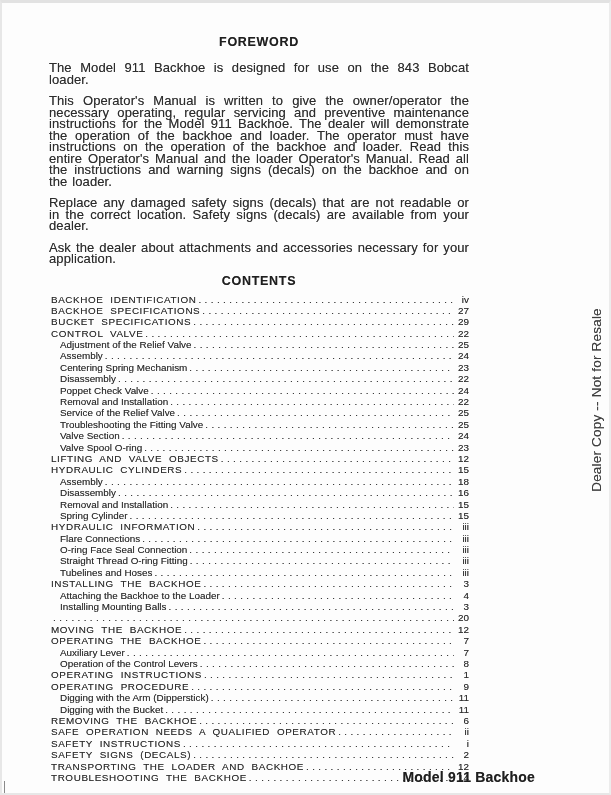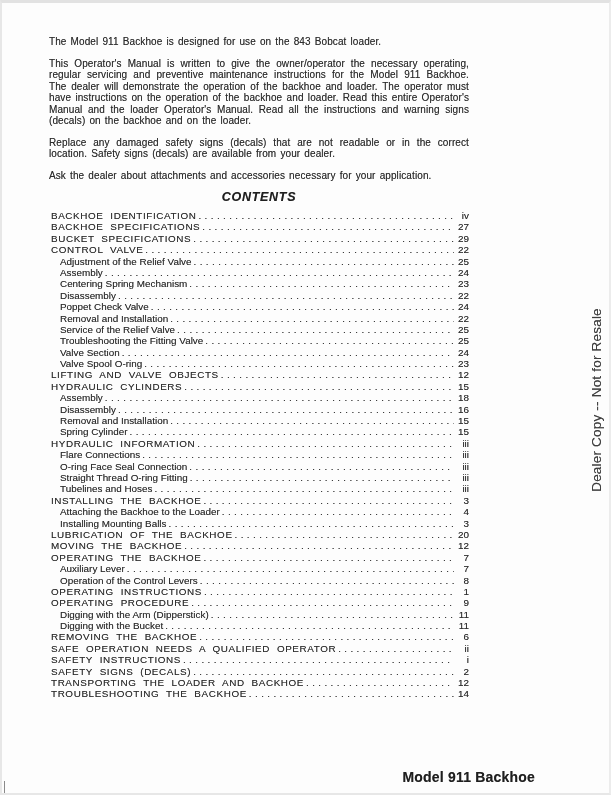--- a/index.html
+++ b/index.html
@@ -26,23 +26,23 @@
   }
   .heading {
     font-size: 12.5px;
     font-weight: bold;
     text-align: center;
     letter-spacing: 0.7px;
     line-height: 13px;
     color: #1f1f1f;
     margin: 0 0 13px 0;
   }
-  .heading.contents-heading { margin: 0 0 6px 0; font-style: italic; }
+  .heading.contents-heading { margin: 0 0 6px 0; }
   .para {
-    font-size: 10px;
+    font-size: 13px;
     line-height: 11.5px;
     letter-spacing: 0.1px;
     word-spacing: 1.2px;
     text-align: justify;
     margin: 0 0 10px 0;
     color: #2d2d2d;
   }
   .toc { font-size: 9.9px; }
   .toc-row {
     display: flex;
@@ -108,20 +108,21 @@
     background: #8a8a8a;
   }
 </style>
 </head>
 <body>
 
 <div class="page">
 
   <div class="content">
 
+    <div class="heading">FOREWORD</div>
 
     <p class="para">The Model 911 Backhoe is designed for use on the 843 Bobcat loader.</p>
     <p class="para">This Operator's Manual is written to give the owner/operator the necessary operating, regular servicing and preventive maintenance instructions for the Model 911 Backhoe. The dealer will demonstrate the operation of the backhoe and loader. The operator must have instructions on the operation of the backhoe and loader. Read this entire Operator's Manual and the loader Operator's Manual. Read all the instructions and warning signs (decals) on the backhoe and on the loader.</p>
     <p class="para">Replace any damaged safety signs (decals) that are not readable or in the correct location. Safety signs (decals) are available from your dealer.</p>
     <p class="para">Ask the dealer about attachments and accessories necessary for your application.</p>
 
     <div class="heading contents-heading">CONTENTS</div>
 
     <div class="toc" id="toc">
   <div class="toc-row main">
@@ -286,21 +287,20 @@
     <span class="toc-page">4</span>
   </div>
 
   <div class="toc-row sub">
     <span class="toc-label">Installing Mounting Balls</span>
     <span class="toc-leader">................................................................................................................................................................</span>
     <span class="toc-page">3</span>
   </div>
 
   <div class="toc-row main">
-    <span class="toc-label">LUBRICATION OF THE BACKHOE</span>
     <span class="toc-leader">................................................................................................................................................................</span>
     <span class="toc-page">20</span>
   </div>
 
   <div class="toc-row main">
     <span class="toc-label">MOVING THE BACKHOE</span>
     <span class="toc-leader">................................................................................................................................................................</span>
     <span class="toc-page">12</span>
   </div>
 

